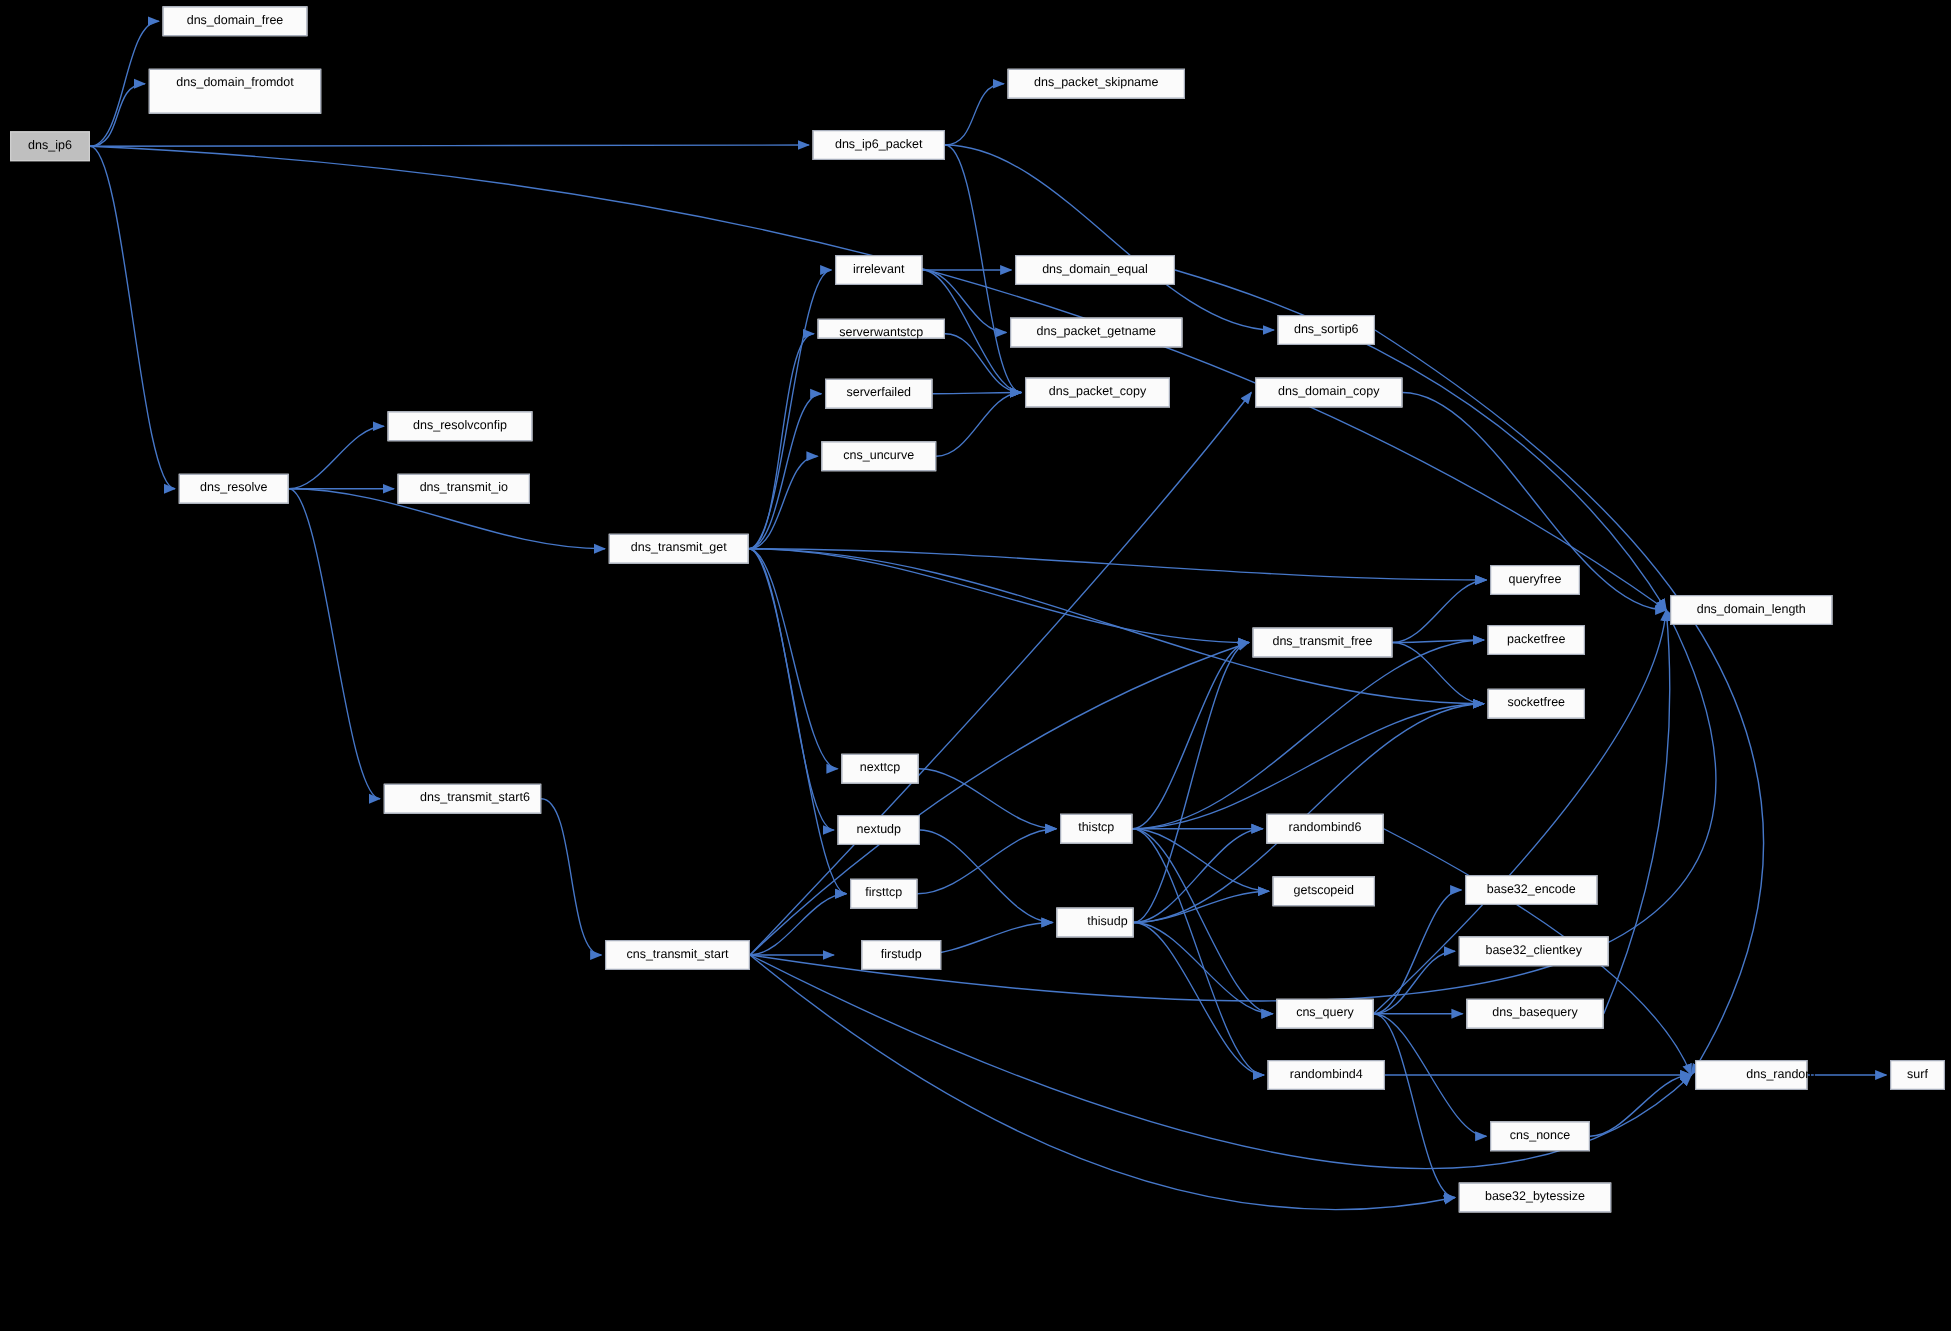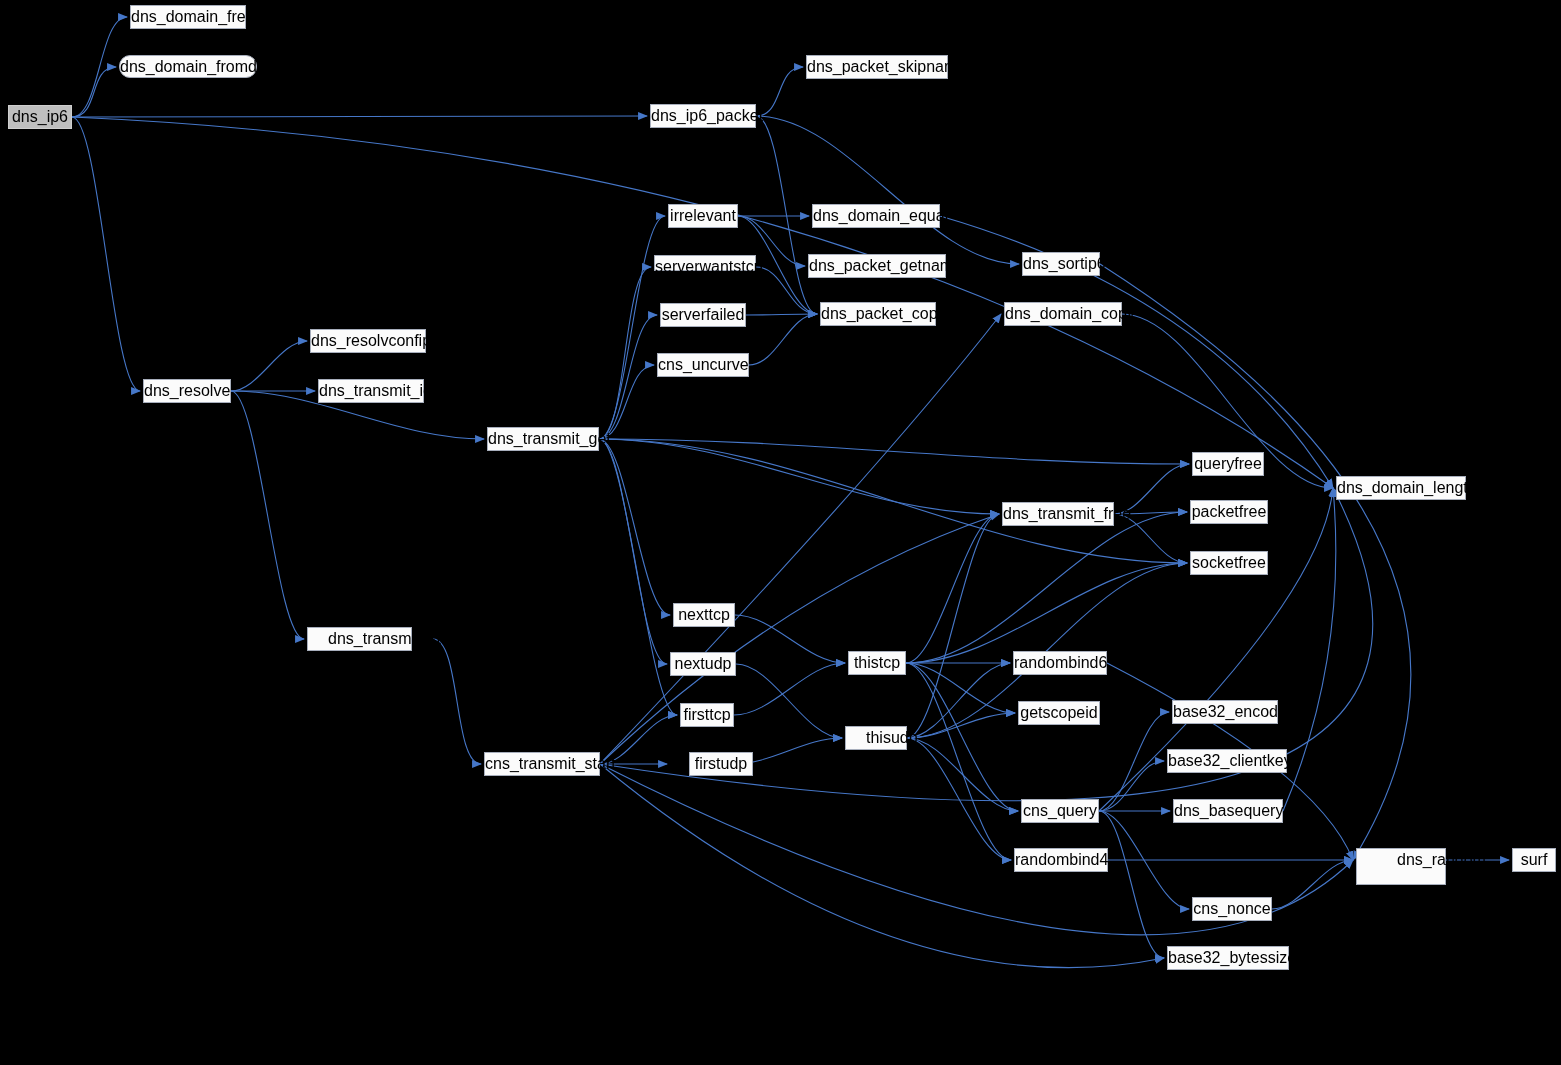--- a/index.html
+++ b/index.html
@@ -4,21 +4,21 @@
 <style>
   html,body{margin:0;padding:0;background:#000;}
   #stage{position:relative;overflow:hidden;font-family:"Liberation Sans",sans-serif;}
   #stage svg{position:absolute;left:0;top:0;}
   .edge{fill:none;stroke-width:1.1;}
   .node{
     position:absolute;box-sizing:border-box;
     background:var(--node-fill,#fbfbfb);
     border:1px solid var(--node-border,#a7aebc);
     color:var(--node-text,#000);
-    font-size:16px;text-align:center;white-space:nowrap;cursor:pointer;
+    font-size:10px;text-align:center;white-space:nowrap;cursor:pointer;
   }
   .node.root{background:var(--root-fill,#bfbfbf);border-color:#cfcfcf;}
 </style>
 </head>
 <body>
 
 <div id="stage" style="width: 1561px; height: 1065px; background: rgb(0, 0, 0);">
     <svg width="1561" height="1065" viewBox="0 0 1561 1065">
       <defs>
         <marker id="arrow" viewBox="0 0 10 8" refX="9" refY="4" markerWidth="9" markerHeight="8" orient="auto">
@@ -91,21 +91,21 @@
       <path d="M 1099 811 C 1130.5 811 1157.5 909 1189 909" class="edge" stroke="#4677c8" marker-end="url(#arrow)"></path>
       <path d="M 1099 811 C 1127 811 1136 958 1164 958" class="edge" stroke="#4677c8" marker-end="url(#arrow)"></path>
       <path d="M 1099 811 Q 1322 600 1333 488" class="edge" stroke="#4677c8" marker-end="url(#arrow)"></path>
       <path d="M 1272 909 C 1300.35 909 1324.65 860 1353 860" class="edge" stroke="#4677c8" marker-end="url(#arrow)"></path>
       <path d="M 1283 811 Q 1348 658 1333 488" class="edge" stroke="#4677c8" marker-end="url(#arrow)"></path>
       <path d="M 1122 314 C 1195.85 314 1259.15 488 1333 488" class="edge" stroke="#4677c8" marker-end="url(#arrow)"></path>
       <path d="M 1446 860 C 1474 860 1481 860 1509 860" class="edge" stroke="#4677c8" marker-end="url(#arrow)"></path>
     </svg>
     <div class="node root" style="left: 8px; top: 105px; width: 64px; height: 24px; line-height: 22px;">dns_ip6</div>
     <div class="node" style="left: 130px; top: 5px; width: 116px; height: 24px; line-height: 22px;">dns_domain_free</div>
-    <div class="node" style="left: 119px; top: 55px; width: 138px; height: 23px; line-height: 22px; border-radius: 11px;">dns_domain_fromdot</div>
+    <div class="node" style="left: 119px; top: 55px; width: 138px; height: 36px; line-height: 22px;">dns_domain_fromdot</div>
     <div class="node" style="left: 650px; top: 104px; width: 106px; height: 24px; line-height: 22px;">dns_ip6_packet</div>
     <div class="node" style="left: 806px; top: 55px; width: 142px; height: 24px; line-height: 22px;">dns_packet_skipname</div>
     <div class="node" style="left: 668px; top: 204px; width: 70px; height: 24px; line-height: 22px;">irrelevant</div>
     <div class="node" style="left: 812px; top: 204px; width: 128px; height: 24px; line-height: 22px;">dns_domain_equal</div>
     <div class="node" style="left: 808px; top: 254px; width: 138px; height: 24px; line-height: 22px;">dns_packet_getname</div>
     <div class="node" style="left: 1022px; top: 252px; width: 78px; height: 24px; line-height: 22px;">dns_sortip6</div>
     <div class="node" style="left: 654px; top: 255px; width: 102px; height: 16px; line-height: 22px;">serverwantstcp</div>
     <div class="node" style="left: 660px; top: 303px; width: 86px; height: 24px; line-height: 22px;">serverfailed</div>
     <div class="node" style="left: 820px; top: 302px; width: 116px; height: 24px; line-height: 22px;">dns_packet_copy</div>
     <div class="node" style="left: 1004px; top: 302px; width: 118px; height: 24px; line-height: 22px;">dns_domain_copy</div>
@@ -117,27 +117,27 @@
     <div class="node" style="left: 1192px; top: 452px; width: 72px; height: 24px; line-height: 22px;">queryfree</div>
     <div class="node" style="left: 1336px; top: 476px; width: 130px; height: 24px; line-height: 22px;">dns_domain_length</div>
     <div class="node" style="left: 1002px; top: 502px; width: 112px; height: 24px; line-height: 22px;">dns_transmit_free</div>
     <div class="node" style="left: 1190px; top: 500px; width: 78px; height: 24px; line-height: 22px;">packetfree</div>
     <div class="node" style="left: 1190px; top: 551px; width: 78px; height: 24px; line-height: 22px;">socketfree</div>
     <div class="node" style="left: 673px; top: 603px; width: 62px; height: 24px; line-height: 22px;">nexttcp</div>
     <div class="node" style="left: 670px; top: 652px; width: 66px; height: 24px; line-height: 22px;">nextudp</div>
     <div class="node" style="left: 848px; top: 651px; width: 58px; height: 24px; line-height: 22px;">thistcp</div>
     <div class="node" style="left: 1013px; top: 651px; width: 94px; height: 24px; line-height: 22px;">randombind6</div>
     <div class="node" style="left: 1018px; top: 701px; width: 82px; height: 24px; line-height: 22px;">getscopeid</div>
-    <div class="node" style="left: 307px; top: 627px; width: 105px; height: 24px; line-height: 22px; padding-left: 20px;">dns_transmit_start6</div>
+    <div class="node" style="left: 307px; top: 627px; width: 126px; height: 24px; line-height: 22px; padding-left: 20px;">dns_transmit_start6</div>
     <div class="node" style="left: 680px; top: 703px; width: 54px; height: 24px; line-height: 22px;">firsttcp</div>
     <div class="node" style="left: 845px; top: 726px; width: 62px; height: 24px; line-height: 22px; padding-left: 20px;">thisudp</div>
     <div class="node" style="left: 1172px; top: 700px; width: 106px; height: 24px; line-height: 22px;">base32_encode</div>
     <div class="node" style="left: 1167px; top: 749px; width: 120px; height: 24px; line-height: 22px;">base32_clientkey</div>
     <div class="node" style="left: 484px; top: 752px; width: 116px; height: 24px; line-height: 22px;">cns_transmit_start</div>
     <div class="node" style="left: 689px; top: 752px; width: 64px; height: 24px; line-height: 22px;">firstudp</div>
     <div class="node" style="left: 1021px; top: 799px; width: 78px; height: 24px; line-height: 22px;">cns_query</div>
     <div class="node" style="left: 1173px; top: 799px; width: 110px; height: 24px; line-height: 22px;">dns_basequery</div>
     <div class="node" style="left: 1014px; top: 848px; width: 94px; height: 24px; line-height: 22px;">randombind4</div>
-    <div class="node" style="left: 1356px; top: 848px; width: 90px; height: 37px; line-height: 22px; padding-left: 40px;">dns_random</div>
+    <div class="node" style="left: 1356px; top: 848px; width: 90px; height: 24px; line-height: 22px; padding-left: 40px;">dns_random</div>
     <div class="node" style="left: 1512px; top: 848px; width: 44px; height: 24px; line-height: 22px;">surf</div>
     <div class="node" style="left: 1192px; top: 897px; width: 80px; height: 24px; line-height: 22px;">cns_nonce</div>
     <div class="node" style="left: 1167px; top: 946px; width: 122px; height: 24px; line-height: 22px;">base32_bytessize</div>
   </div>
 
 </body></html>

